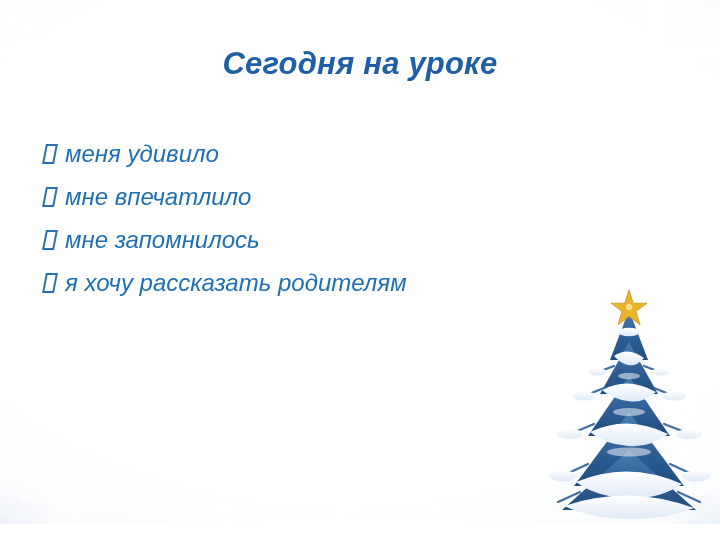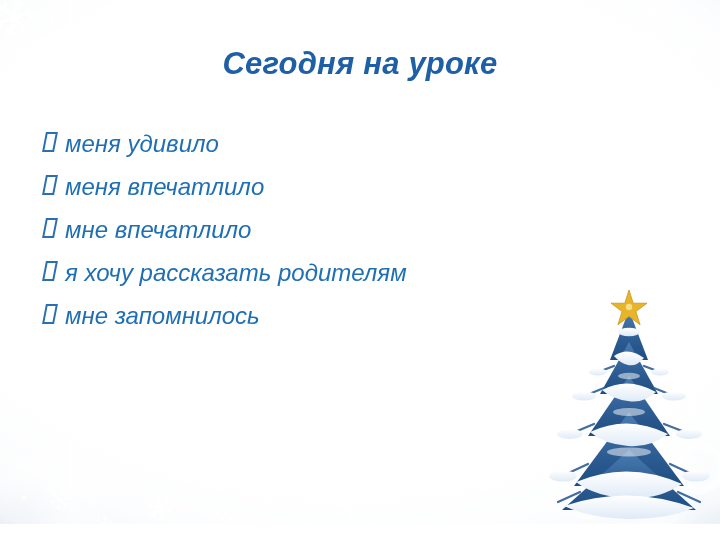--- a/index.html
+++ b/index.html
@@ -110,21 +110,21 @@
     position: absolute;
     top: 132px;
     left: 44px;
     margin: 0;
     padding: 0;
     list-style: none;
   }
 
   .bullet-row {
     display: flex;
-    align-items: flex-start;
+    align-items: center;
     height: 43px;
   }
 
   
   .tofu {
     flex: 0 0 auto;
     width: 12px;
     height: 20px;
     border: 2px solid #2a6fb0;
     transform: skewX(-11deg);
@@ -398,36 +398,32 @@
 
     <div class="slide-title">Сегодня на уроке</div>
 
     <ul class="bullet-list">
 
       <li class="bullet-row">
         <span class="tofu"></span>
         <span class="bullet-text">меня удивило</span>
       </li>
 
-      <li class="bullet-row">
-        <span class="tofu"></span>
-        <span class="bullet-text">меня впечатлило</span>
-      </li>
 
       <li class="bullet-row">
         <span class="tofu"></span>
         <span class="bullet-text">мне впечатлило</span>
       </li>
 
       <li class="bullet-row">
         <span class="tofu"></span>
+        <span class="bullet-text">мне запомнилось</span>
+      </li>
+
+      <li class="bullet-row">
+        <span class="tofu"></span>
         <span class="bullet-text">я хочу рассказать родителям</span>
       </li>
 
-      <li class="bullet-row">
-        <span class="tofu"></span>
-        <span class="bullet-text">мне запомнилось</span>
-      </li>
-
     </ul>
   </div>
 
 </div>
 
 </body></html>

